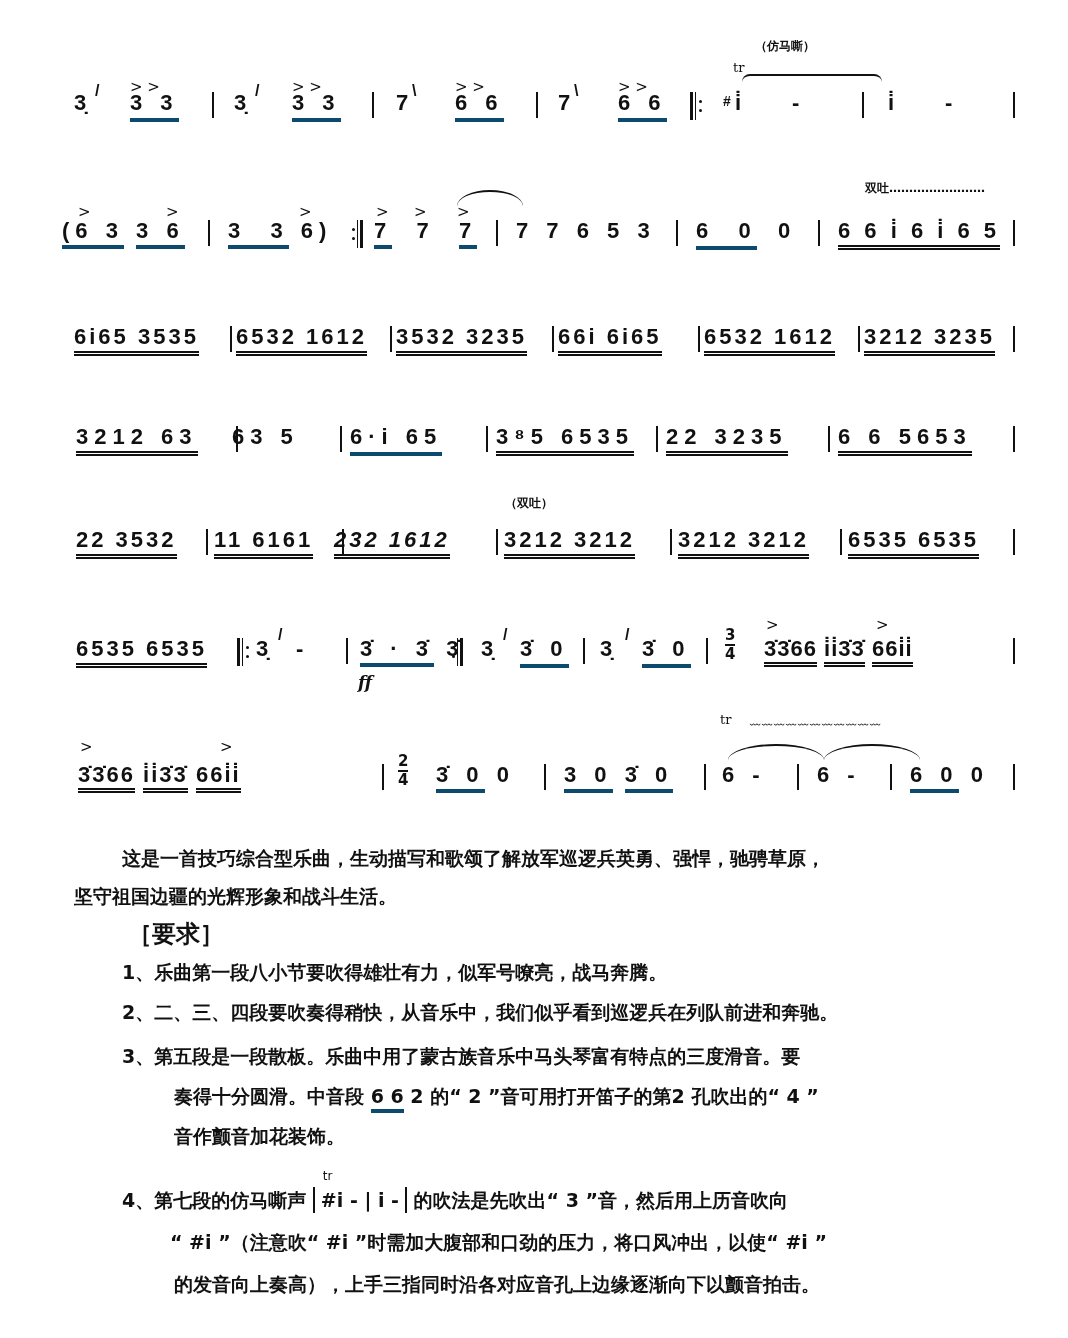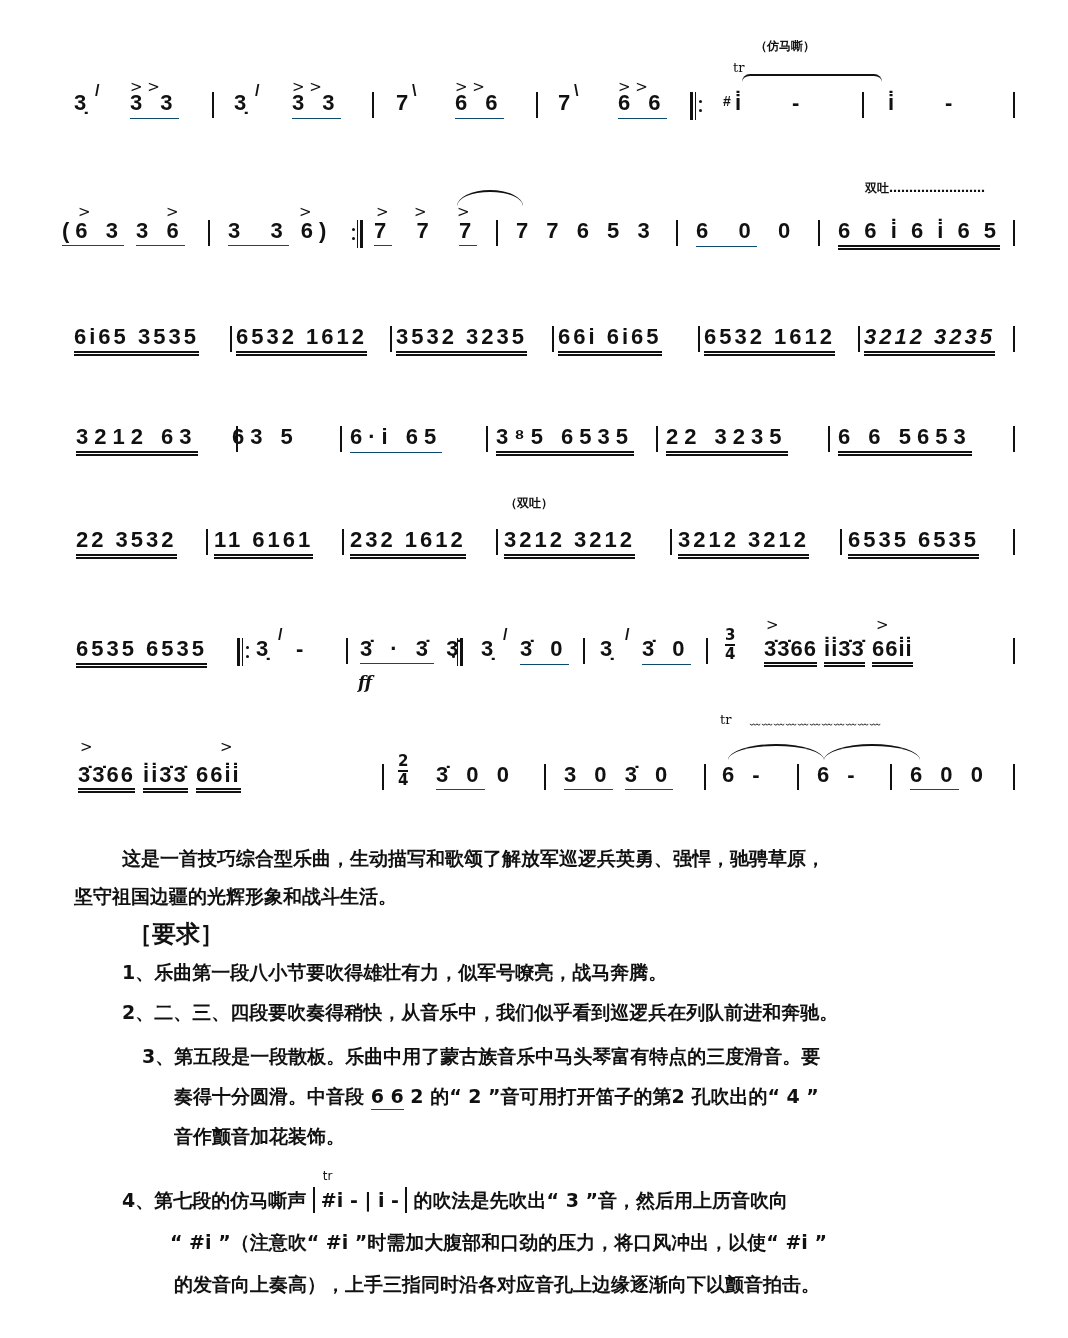--- a/index.html
+++ b/index.html
@@ -2,21 +2,21 @@
 <html><head>
 <meta charset="utf-8">
 <style>
   html, body { margin:0; padding:0; background:#ffffff; }
   body { width:1068px; height:1338px; position:relative; overflow:hidden;
          font-family:"DejaVu Sans", "Liberation Sans", sans-serif; color:#111; }
   .row { position:absolute; left:0; width:1068px; height:60px; }
   .el { position:absolute; white-space:nowrap; font-weight:bold; }
   .note { font-family:"Liberation Sans","DejaVu Sans",sans-serif; font-weight:bold; font-size:22px; line-height:26px; letter-spacing:6px; }
   .bar { position:absolute; width:2px; background:#111; height:26px; }
-  .ul1 { border-bottom:1px solid #0c4a6e; padding-bottom:2px; }
+  .ul1 { border-bottom:4px solid #0c4a6e; padding-bottom:2px; }
   .ul2 { border-bottom:5px double #111; padding-bottom:1px; }
   .ann { font-size:12px; font-weight:bold; }
   .accent { font-size:15px; font-weight:normal; letter-spacing:0; }
   .dots { font-size:11px; letter-spacing:1px; }
   .tr { font-family:"DejaVu Serif",serif; font-size:13px; font-weight:normal; }
   .timesig { display:inline-block; text-align:center; font-size:15px; line-height:15px; font-weight:bold; }
   .timesig span { display:block; }
   .timesig .line { height:2px; background:#111; margin:1px 0; }
   .para { position:absolute; font-family:"DejaVu Sans",sans-serif; font-size:19px; line-height:40px; color:#111; font-weight:bold; }
   .slur { position:absolute; border-top:2px solid #111; border-radius:50% 50% 0 0 / 100% 100% 0 0; height:14px; }
@@ -99,21 +99,21 @@
   <div class="el note ul2" style="left:74px; top:12px; letter-spacing:3px;">6i65  3535</div>
   <div class="bar" style="left:230px; top:14px;"></div>
   <div class="el note ul2" style="left:236px; top:12px; letter-spacing:3px;">6532  1612</div>
   <div class="bar" style="left:390px; top:14px;"></div>
   <div class="el note ul2" style="left:396px; top:12px; letter-spacing:3px;">3532  3235</div>
   <div class="bar" style="left:552px; top:14px;"></div>
   <div class="el note ul2" style="left:558px; top:12px; letter-spacing:3px;text-align:right;">66i  6i65</div>
   <div class="bar" style="left:698px; top:14px;"></div>
   <div class="el note ul2" style="left:704px; top:12px; letter-spacing:3px;">6532  1612</div>
   <div class="bar" style="left:858px; top:14px;"></div>
-  <div class="el note ul2" style="left:864px; top:12px; letter-spacing:3px;font-style:italic;">3212  3235</div>
+  <div class="el note ul2" style="left:864px; top:12px; letter-spacing:3px;">3212  3235</div>
   <div class="bar" style="left:1013px; top:14px;"></div>
 </div>
 
 <div class="row" style="top:412px;">
   <div class="el note ul2" style="left:76px; top:12px;">3212  63</div>
   <div class="bar" style="left:236px; top:14px;"></div>
   <div class="el note" style="left:232px; top:12px;">63  5</div>
   <div class="bar" style="left:340px; top:14px;"></div>
   <div class="el note ul1" style="left:350px; top:12px;">6·i  65</div>
   <div class="bar" style="left:486px; top:14px;"></div>
@@ -124,21 +124,21 @@
   <div class="el note ul2" style="left:838px; top:12px;">6 6  5653</div>
   <div class="bar" style="left:1013px; top:14px;"></div>
 </div>
 
 <div class="row" style="top:495px;">
   <div class="el ann" style="left:505px; top:0px;">（双吐）</div>
   <div class="el note ul2" style="left:76px; top:32px; letter-spacing:3px;">22  3532</div>
   <div class="bar" style="left:206px; top:34px;"></div>
   <div class="el note ul2" style="left:214px; top:32px; letter-spacing:3px;">11  6161</div>
   <div class="bar" style="left:342px; top:34px;"></div>
-  <div class="el note ul2" style="left:350px; top:32px; letter-spacing:3px;">232  1612</div>
+  <div class="el note ul2" style="left:334px; top:32px; letter-spacing:3px;font-style:italic;">232  1612</div>
   <div class="bar" style="left:496px; top:34px;"></div>
   <div class="el note ul2" style="left:504px; top:32px; letter-spacing:3px;">3212  3212</div>
   <div class="bar" style="left:670px; top:34px;"></div>
   <div class="el note ul2" style="left:678px; top:32px; letter-spacing:3px;">3212  3212</div>
   <div class="bar" style="left:840px; top:34px;"></div>
   <div class="el note ul2" style="left:848px; top:32px; letter-spacing:3px;">6535  6535</div>
   <div class="bar" style="left:1013px; top:34px;"></div>
 </div>
 
 <div class="row" style="top:620px;">
@@ -209,21 +209,21 @@
 <div class="para" style="left:122px; top:838px;">这是一首技巧综合型乐曲，生动描写和歌颂了解放军巡逻兵英勇、强悍，驰骋草原，</div>
 <div class="para" style="left:74px; top:876px;">坚守祖国边疆的光辉形象和战斗生活。</div>
 <div class="para" style="left:128px; top:914px; font-size:24px;">［要求］</div>
 
 <div class="para" style="left:122px; top:952px;">
   <span>1</span><span>、乐曲第一段八小节要吹得雄壮有力，似军号嘹亮，战马奔腾。</span>
 </div>
 <div class="para" style="left:122px; top:992px;">
   <span>2</span><span>、二、三、四段要吹奏得稍快，从音乐中，我们似乎看到巡逻兵在列队前进和奔驰。</span>
 </div>
-<div class="para" style="left:122px; top:1036px;margin-left:20px;">
+<div class="para" style="left:122px; top:1036px;">
   <span>3</span><span>、第五段是一段散板。乐曲中用了蒙古族音乐中马头琴富有特点的三度滑音。要</span>
 </div>
 <div class="para" style="left:174px; top:1076px;">
   <span>奏得十分圆滑。中音段</span>
   <span class="ul1">6 6</span>
   <span>2 的“ 2 ”音可用打开笛子的第2 孔吹出的“ 4 ”</span>
 </div>
 <div class="para" style="left:174px; top:1116px;">音作颤音加花装饰。</div>
 
 <div class="para" style="left:122px; top:1180px;">

